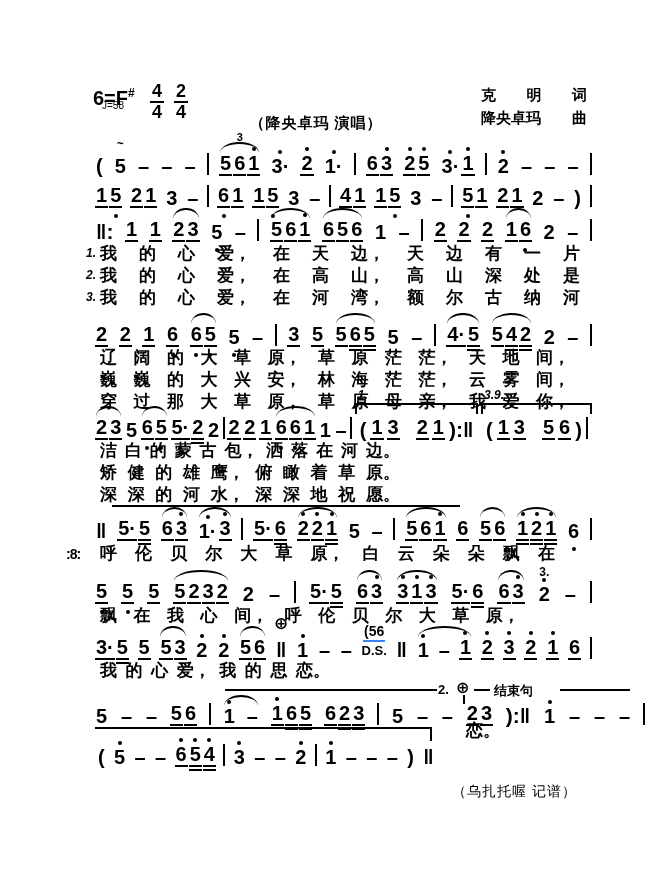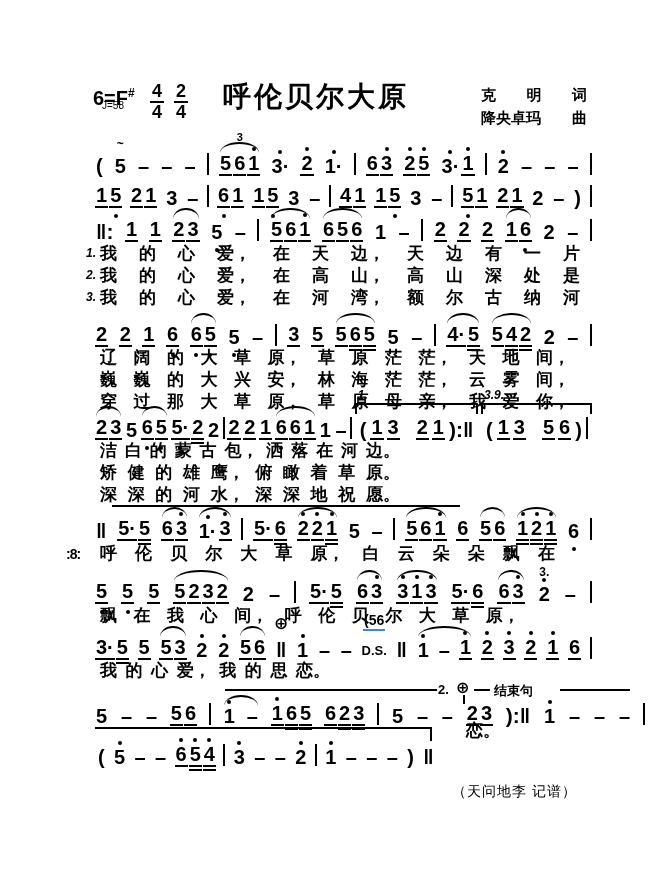--- a/index.html
+++ b/index.html
@@ -34,21 +34,21 @@
   .tok.u2::after{content:"";position:absolute;left:0;right:0;bottom:-4px;height:2px;background:#000;}
   .tok.rep{font-size:21px;}
   .dA{position:absolute;top:-6px;left:50%;transform:translateX(-50%);width:4px;height:4px;border-radius:50%;background:#000;}
   .dB{position:absolute;bottom:-10px;left:50%;transform:translateX(-50%);width:4px;height:4px;border-radius:50%;background:#000;}
   .sup{position:absolute;top:-18px;left:50%;transform:translateX(-50%);font-size:12px;font-weight:700;line-height:1;}
   .sup.coda{font-size:17px;top:-24px;}
   .bar{width:2px;height:22px;background:#000;margin-bottom:1px;}
   .sp{display:inline-block;}
   .stack{display:inline-flex;flex-direction:column;align-items:center;line-height:1.1;margin-bottom:2px;}
   .stack .stop{font-size:14px;font-weight:700;border-bottom:2px solid #3b82f6;padding:0 1px;}
-  .stack .sbot{font-size:13px;font-weight:700;margin-top:13px;}
+  .stack .sbot{font-size:13px;font-weight:700;margin-top:2px;}
   
   .lyr{position:absolute;display:flex;justify-content:space-between;font-size:17px;font-weight:700;line-height:1.2;}
   .syl{display:inline-block;}
   .pfx{position:absolute;font-weight:700;}
   .pfx.vnum{left:-14px;top:2px;font-size:12px;font-style:italic;}
   .pfx.segno{left:-34px;top:2px;font-size:14px;letter-spacing:-1px;}
   .lyrtext{position:absolute;font-size:17px;font-weight:700;}
   
   .annot{position:absolute;left:0;right:0;height:16px;}
   .aline{position:absolute;top:7px;height:2px;background:#000;}
@@ -66,21 +66,21 @@
   <div class="tswrap">
     <div class="ts">
       <span class="num">4</span>
       <span class="den">4</span>
     </div>
     <div class="ts">
       <span class="num">2</span>
       <span class="den">4</span>
     </div>
   </div>
-  <div class="title">呼伦贝尔大原</div>
+  <div class="subtitle">（降央卓玛 演唱）</div>
   <div class="credits">
     <div class="row">
       <span>克</span>
       <span>明</span>
       <span>词</span>
     </div>
     <div class="row">
       <span>降央卓玛</span>
       <span>曲</span>
     </div>
@@ -910,14 +910,14 @@
         </span>
         <span class="grp">
           <span class="tok"><span class="t">)</span></span>
         </span>
         <span class="grp">
           <span class="tok rep"><span class="t">‖</span></span>
         </span>
       </div>
     </div>
 
-  <div class="footer">（天问地李  记谱）</div>
+  <div class="footer">（乌扎托喔  记谱）</div>
 </div>
 
 </body></html>

